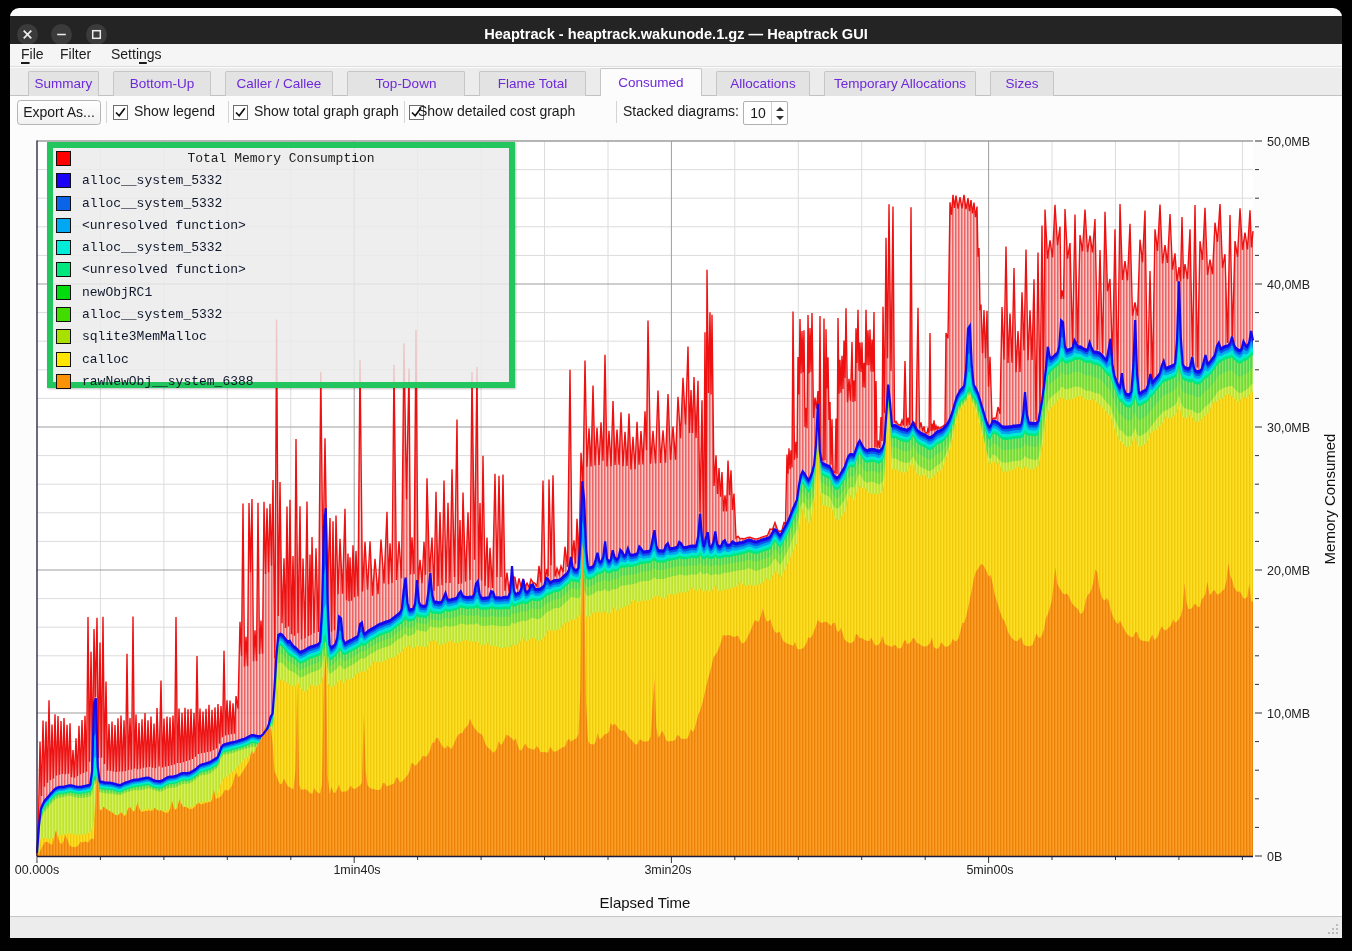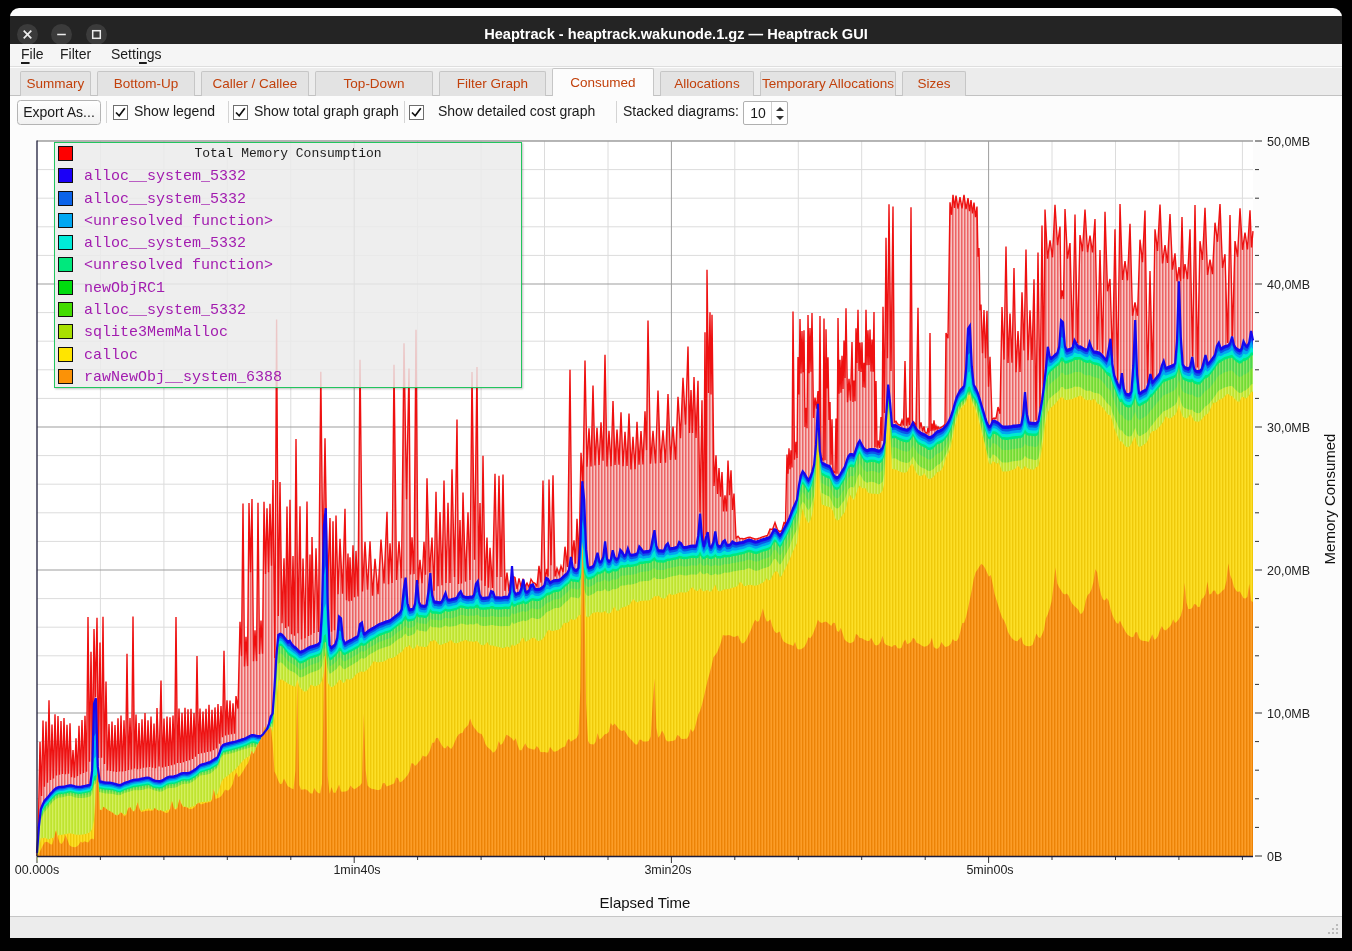--- a/index.html
+++ b/index.html
@@ -2,38 +2,38 @@
 <html><head><meta charset="utf-8"><style>
 * { margin:0; padding:0; box-sizing:border-box; }
 body { width:1352px; height:951px; background:#010101; font-family:"Liberation Sans",sans-serif; position:relative; overflow:hidden; }
 #win { position:absolute; left:10px; top:8px; width:1332px; height:930px; background:#fcfcfc; border-radius:9px 9px 0 0; overflow:hidden; }
 #titlebar { position:absolute; left:0; top:0; width:100%; height:36px; background:#242424;margin-top:8px; }
 .wbtn { position:absolute; top:7.5px; width:21px; height:21px; border-radius:50%; background:#3b3b3b; }
 #title { position:absolute; left:0; top:0; width:100%; height:36px; line-height:36px; text-align:center; color:#ffffff; font-size:14.6px; font-weight:bold; }
 #menubar { position:absolute; left:0; top:36px; width:100%; height:23px; background:#f5f5f5; border-bottom:1px solid #dedede; font-size:14px; color:#1a1a1a; }
 .mitem { position:absolute; top:2px; }
 #tabstrip { position:absolute; left:0; top:60px; width:100%; height:28px; background:#ececec; border-bottom:1px solid #c2c2c2; }
-.tab { position:relative; float:left; height:25px; margin-top:3px; margin-left:6px; background:#e3e3e3; border:1px solid #c6c6c6; border-bottom:none; border-radius:2px 2px 0 0; text-align:center; font-size:13.5px; color:#c2410c; line-height:24px; }
+.tab { position:relative; float:left; height:25px; margin-top:3px; margin-left:14px; background:#e3e3e3; border:1px solid #c6c6c6; border-bottom:none; border-radius:2px 2px 0 0; text-align:center; font-size:13.5px; color:#6d28d9; line-height:24px; }
 .tab.active { background:#fcfcfc; height:28px; margin-top:0; line-height:27px; z-index:3; }
 #toolbar { position:absolute; left:0; top:88px; width:100%; height:34px; background:#fcfcfc; font-size:14px; color:#1a1a1a; }
 #exportbtn { position:absolute; left:7px; top:4px; width:84px; height:25px; background:linear-gradient(#ffffff,#f1f1f1); border:1px solid #b4b4b4; border-radius:3.5px; text-align:center; line-height:23px; font-size:14px; }
 .tsep { position:absolute; top:5px; width:1px; height:22px; background:#d4d4d4; }
 .cb { position:absolute; top:9px; }
 .cblabel { position:absolute; top:7px; }
 #spin { position:absolute; left:733px; top:5px; width:45px; height:24px; border:1px solid #b0b0b0; border-radius:2px; background:#fff; }
 #spin .val { position:absolute; left:0; top:0; width:28px; height:22px; line-height:22px; text-align:center; }
 #spin .btns { position:absolute; right:0; top:0; width:16px; height:22px; border-left:1px solid #d0d0d0; }
 .arr { position:absolute; left:3.5px; width:0; height:0; border-left:4px solid transparent; border-right:4px solid transparent; }
 .arr.up { top:4.5px; border-bottom:4.5px solid #333; }
 .arr.dn { bottom:4.5px; border-top:4.5px solid #333; }
-#legend { position:absolute; left:44px; top:134px; width:468px; height:246px; background:rgba(235,235,235,0.84); border:1px solid #22c55e; box-shadow:1px 1px 2px rgba(0,0,0,0.25); font-family:"Liberation Mono",monospace; z-index:5; }
+#legend { position:absolute; left:37px; top:134px; width:468px; height:246px; background:rgba(235,235,235,0.84); border:6px solid #22c55e; box-shadow:1px 1px 2px rgba(0,0,0,0.25); font-family:"Liberation Mono",monospace; z-index:5; }
 .lgrow { position:relative; height:22.3px; }
 .sq { position:absolute; left:3px; top:3px; width:15px; height:15px; border:1px solid #101010; }
 .lgtitle { position:absolute; left:0; right:0; text-align:center; top:3px; font-size:13px; color:#1c1c1c; }
-.lgtxt { position:absolute; left:29px; top:3px; font-size:15px; color:#a21caf; }
+.lgtxt { position:absolute; left:29px; top:3px; font-size:13px; color:#0f172a; }
 #statusbar { position:absolute; left:0; top:907.5px; width:100%; height:22.5px; background:#ececec; border-top:1px solid #c6c6c6; }
 u { text-decoration-thickness:1.5px; text-underline-offset:2.5px; }
 </style></head>
 <body>
 <div id="win">
   <div id="titlebar">
     <div id="title">Heaptrack - heaptrack.wakunode.1.gz — Heaptrack GUI</div>
     <div class="wbtn" style="left:7px">
       <svg width="21" height="21">
           <path d="M6.7 6.7 L14.3 14.3 M14.3 6.7 L6.7 14.3" stroke="#ececec" stroke-width="1.7"></path>
@@ -54,24 +54,24 @@
     <span class="mitem" style="left:11px"><u>F</u>ile</span>
     <span class="mitem" style="left:50px">Filter</span>
     <span class="mitem" style="left:101px">Setti<u>n</u>gs</span>
   </div>
   <div id="tabstrip">
     <div style="width:4px;float:left;height:1px"></div>
       <div class="tab" style="width:71px">Summary</div>
       <div class="tab" style="width:98px">Bottom-Up</div>
       <div class="tab" style="width:108px">Caller / Callee</div>
       <div class="tab" style="width:118px">Top-Down</div>
-      <div class="tab" style="width:107px">Filter Graph</div>
+      <div class="tab" style="width:107px">Flame Total</div>
       <div class="tab active" style="width:102px">Consumed</div>
       <div class="tab" style="width:94px">Allocations</div>
-      <div class="tab" style="width:136px">Temporary Allocations</div>
+      <div class="tab" style="width:152px">Temporary Allocations</div>
       <div class="tab" style="width:64px">Sizes</div>
   </div>
   <div id="toolbar">
     <div id="exportbtn">Export As...</div>
     <div class="tsep" style="left:96px"></div>
     <span class="cb" style="left:103px"><svg width="15" height="15" viewBox="0 0 15 15">
           <rect x="0.5" y="0.5" width="14" height="14" fill="#fff" stroke="#6e6e6e"></rect>
           <path d="M3 7.5 L6.2 10.8 L11.8 3.2" fill="none" stroke="#111" stroke-width="1.7"></path>
         </svg></span>
       <span class="cblabel" style="left:124px">Show legend</span>
@@ -79,21 +79,21 @@
     <span class="cb" style="left:223px"><svg width="15" height="15" viewBox="0 0 15 15">
           <rect x="0.5" y="0.5" width="14" height="14" fill="#fff" stroke="#6e6e6e"></rect>
           <path d="M3 7.5 L6.2 10.8 L11.8 3.2" fill="none" stroke="#111" stroke-width="1.7"></path>
         </svg></span>
       <span class="cblabel" style="left:244px">Show total graph graph</span>
     <div class="tsep" style="left:394px"></div>
     <span class="cb" style="left:399px"><svg width="15" height="15" viewBox="0 0 15 15">
           <rect x="0.5" y="0.5" width="14" height="14" fill="#fff" stroke="#6e6e6e"></rect>
           <path d="M3 7.5 L6.2 10.8 L11.8 3.2" fill="none" stroke="#111" stroke-width="1.7"></path>
         </svg></span>
-      <span class="cblabel" style="left:428px">Show detailed cost graph</span>
+      <span class="cblabel" style="left:408px">Show detailed cost graph</span>
     <div class="tsep" style="left:606px"></div>
     <span class="cblabel" style="left:613px">Stacked diagrams:</span>
     <div id="spin">
         <span class="val">10</span>
         <span class="btns">
           <span class="arr up"></span>
           <span class="arr dn"></span>
         </span>
       </div>
   </div>

